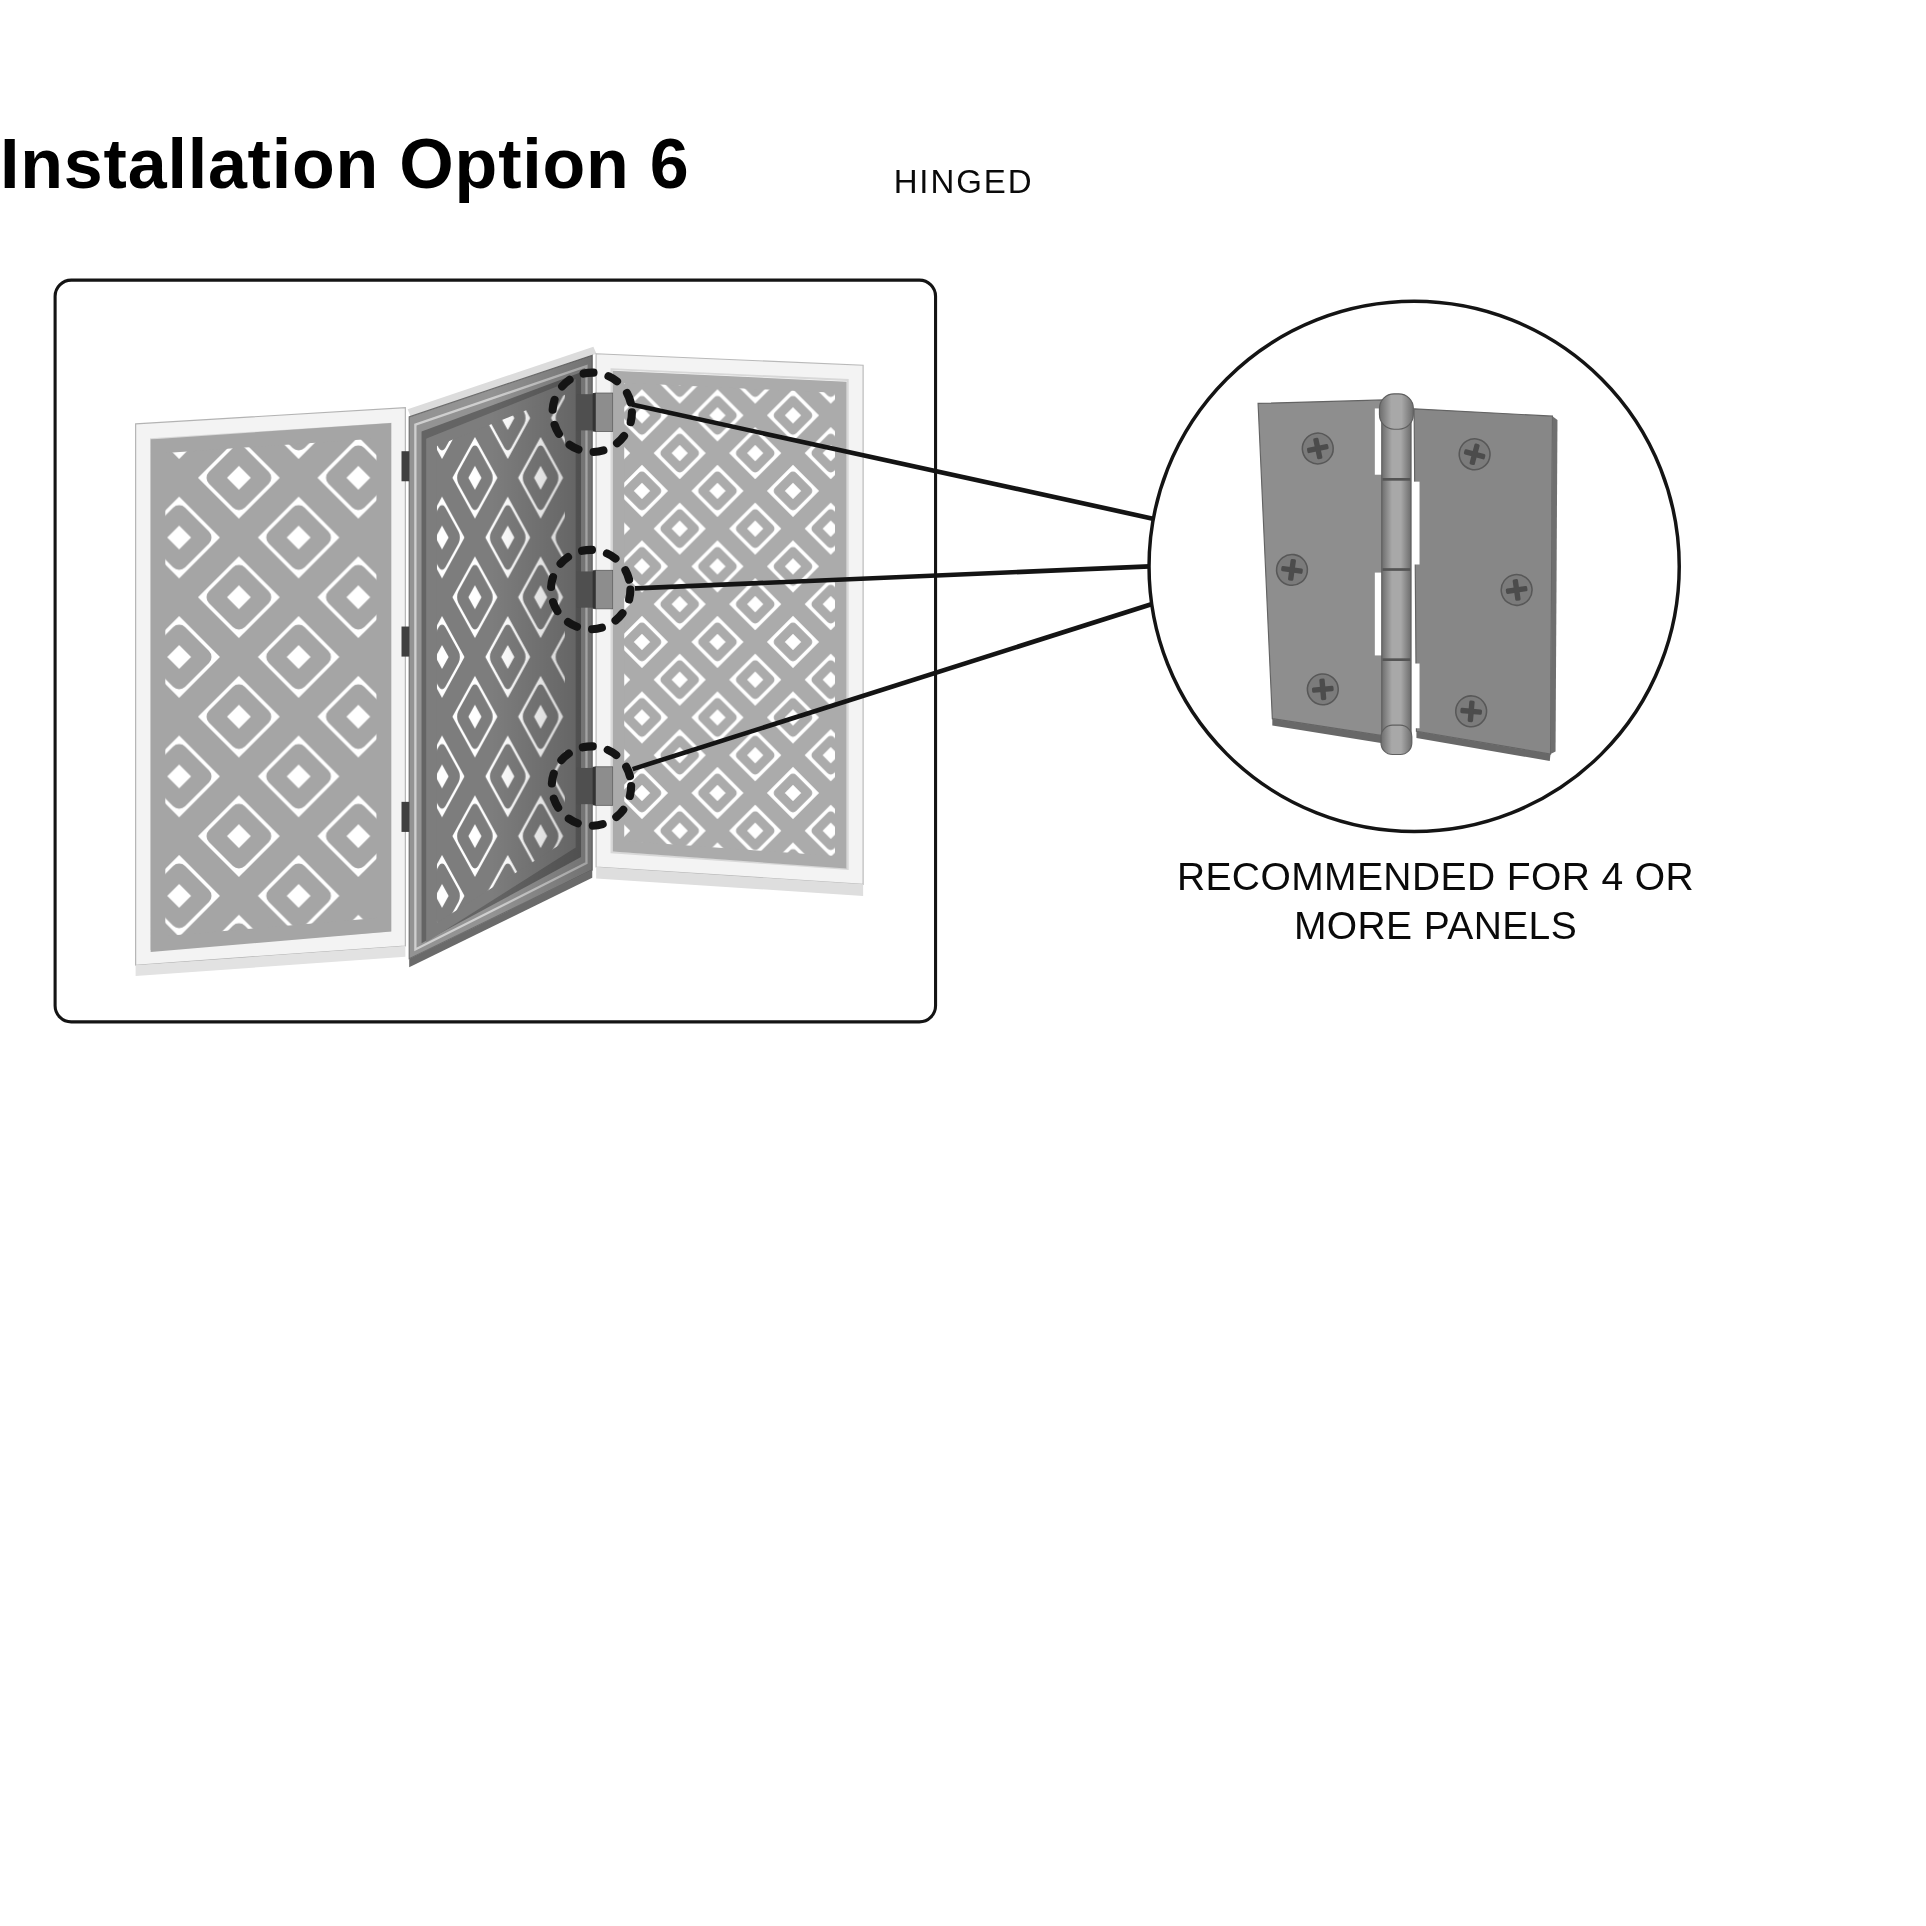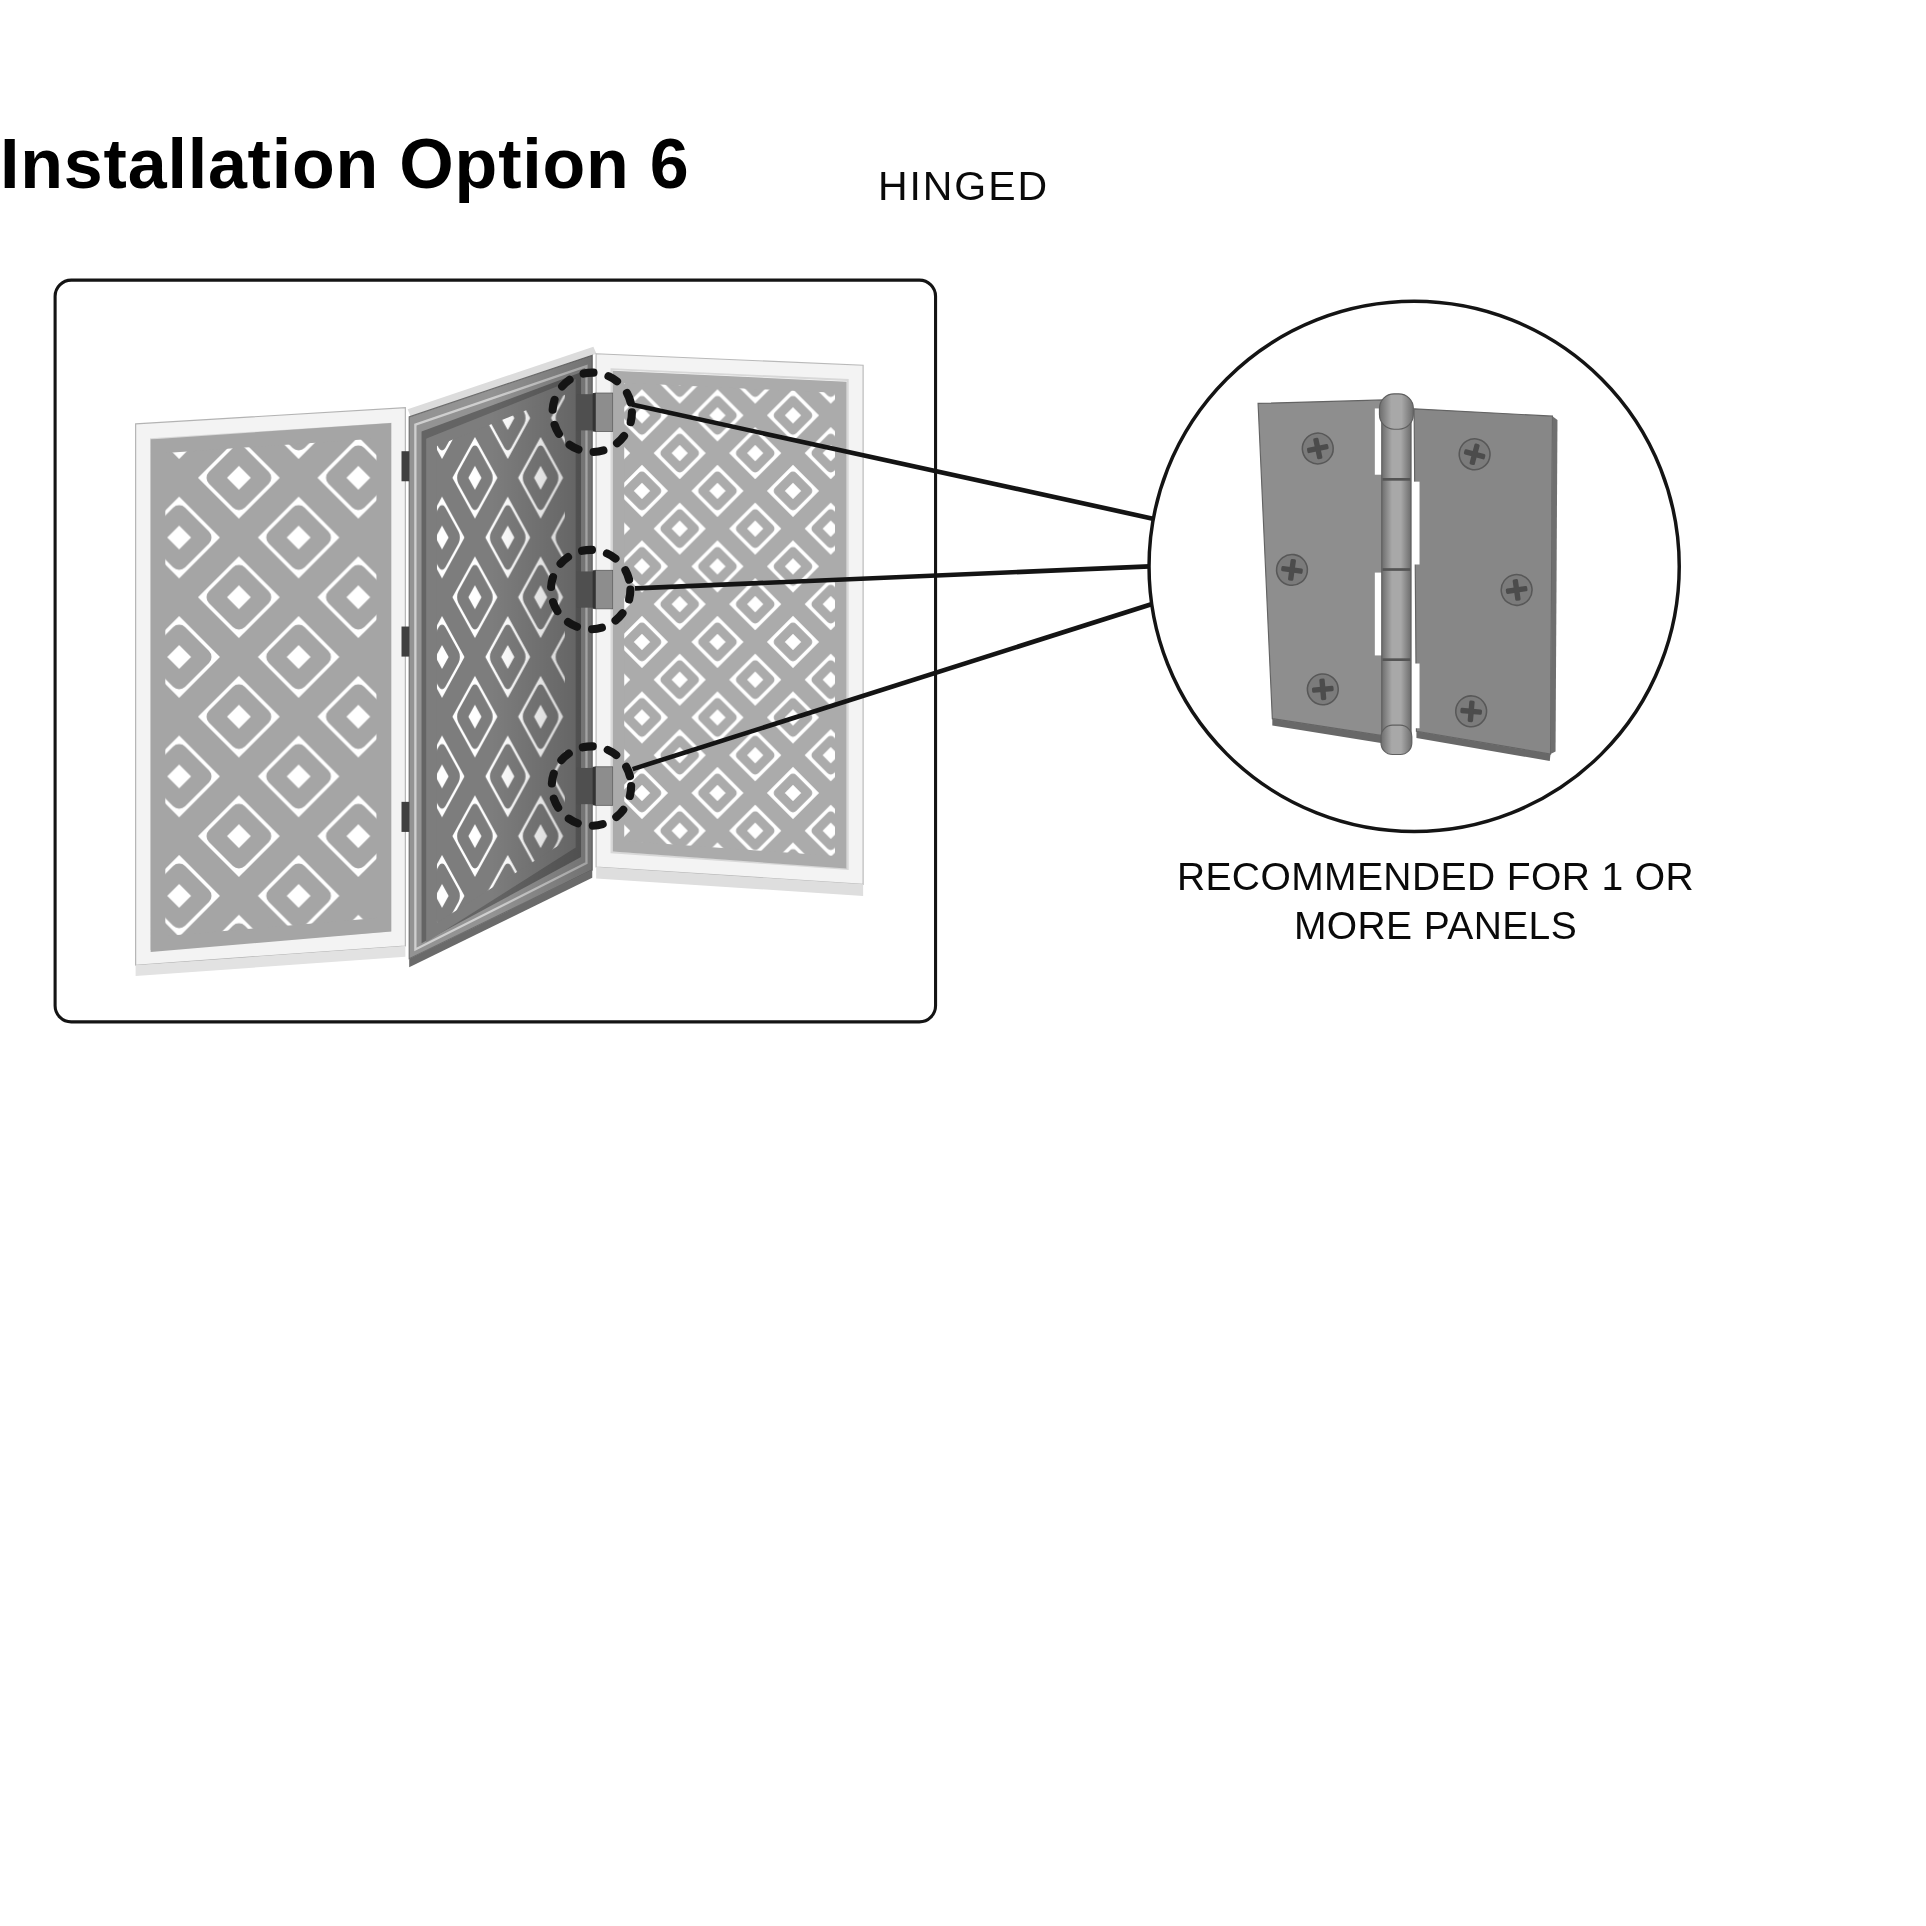--- a/index.html
+++ b/index.html
@@ -8,21 +8,21 @@
     background:#ffffff;color:#0a0a0a;
     font-family:"Liberation Sans", sans-serif;
   }
   .page-title{
     position:absolute;top:77px;left:0;width:100%;
     font-size:70px;font-weight:700;letter-spacing:0.8px;
     color:#000000;white-space:nowrap;
   }
   .page-subtitle{
     position:absolute;top:163px;left:0;width:100%;
-    text-align:center;font-size:41px;font-weight:400;letter-spacing:1.9px;
+    text-align:center;font-size:33px;font-weight:400;letter-spacing:1.9px;
     color:#0a0a0a;white-space:nowrap;
   }
   .hinge-note{
     position:absolute;top:852px;left:973px;width:925px;
     text-align:center;font-size:39px;line-height:49px;font-weight:400;
     letter-spacing:0.4px;color:#0a0a0a;
   }
   svg.diagram{position:absolute;left:0;top:0;}
 </style>
 </head>
@@ -225,16 +225,16 @@
       <g transform="translate(3818,1846) rotate(5)">
         <circle r="40" fill="#7b7b7b" stroke="#585858" stroke-width="4"></circle>
         <rect x="-28" y="-7" width="56" height="14" rx="4" fill="#4c4c4c"></rect>
         <rect x="-7" y="-28" width="14" height="56" rx="4" fill="#4c4c4c"></rect>
       </g>
     </g>
   </g>
 </svg>
 
 <div class="hinge-note">
-  <div>RECOMMENDED FOR 1 OR</div>
+  <div>RECOMMENDED FOR 4 OR</div>
   <div>MORE PANELS</div>
 </div>
 
 
 </body></html>

